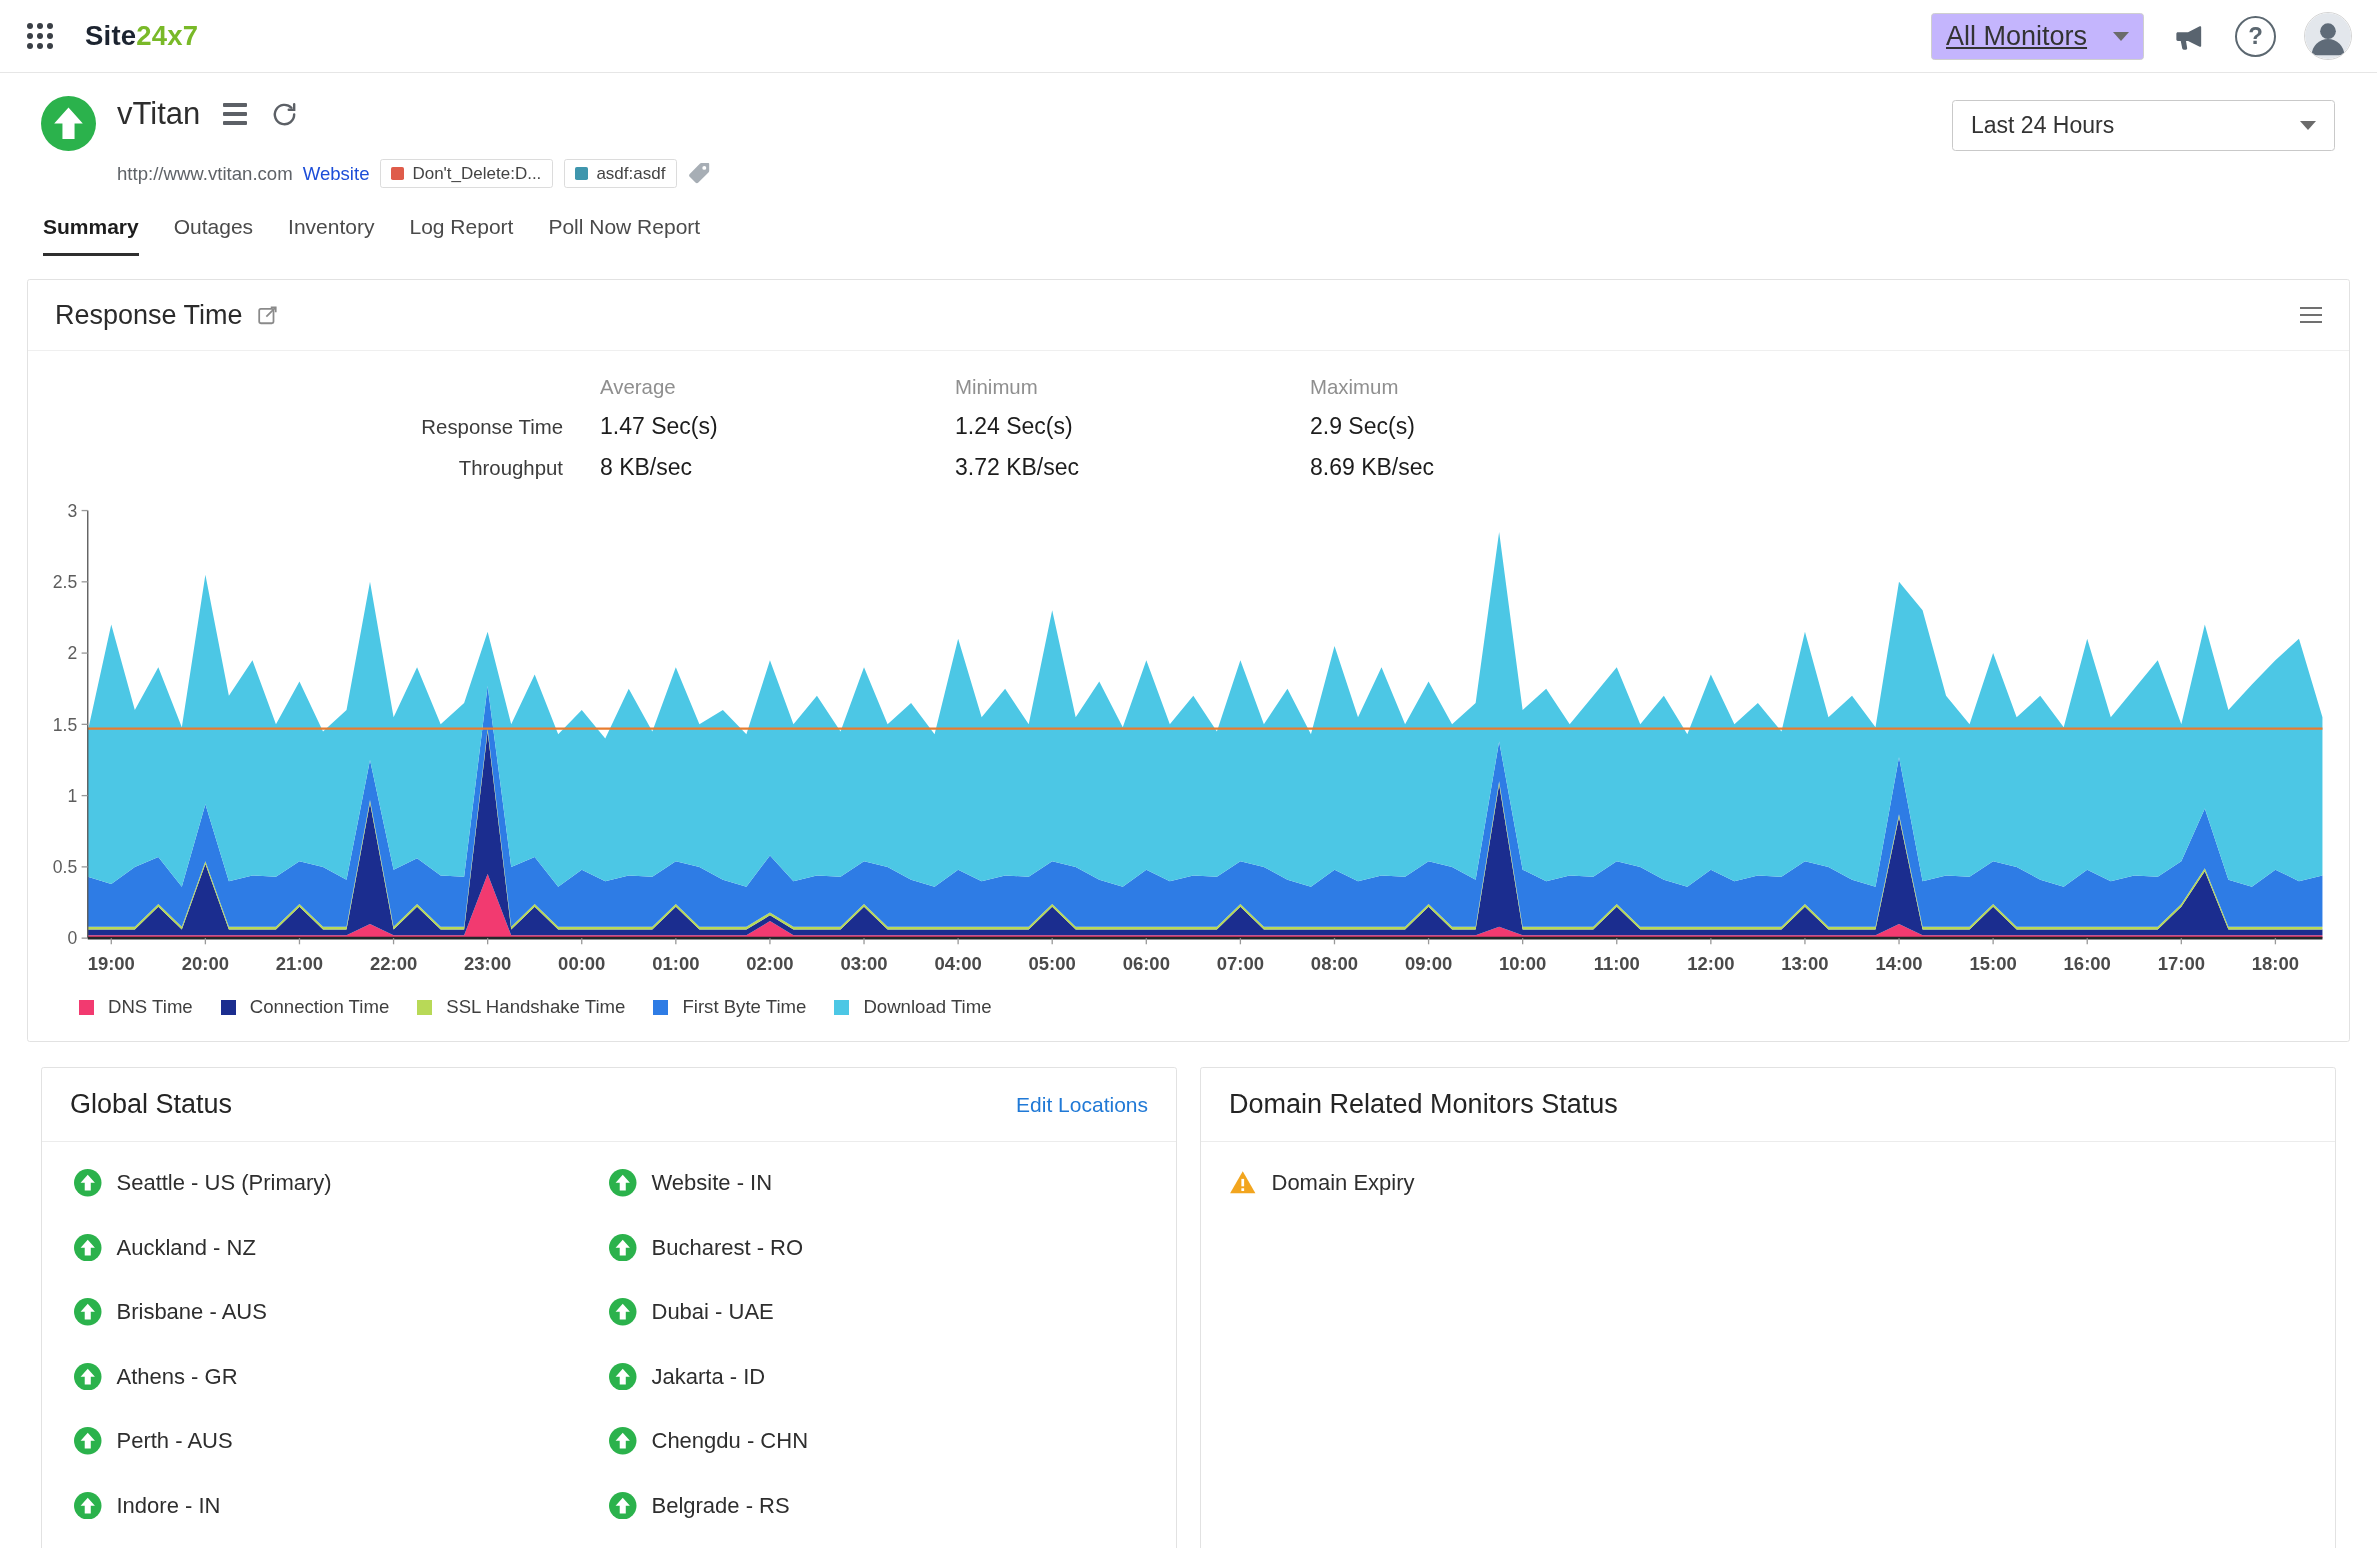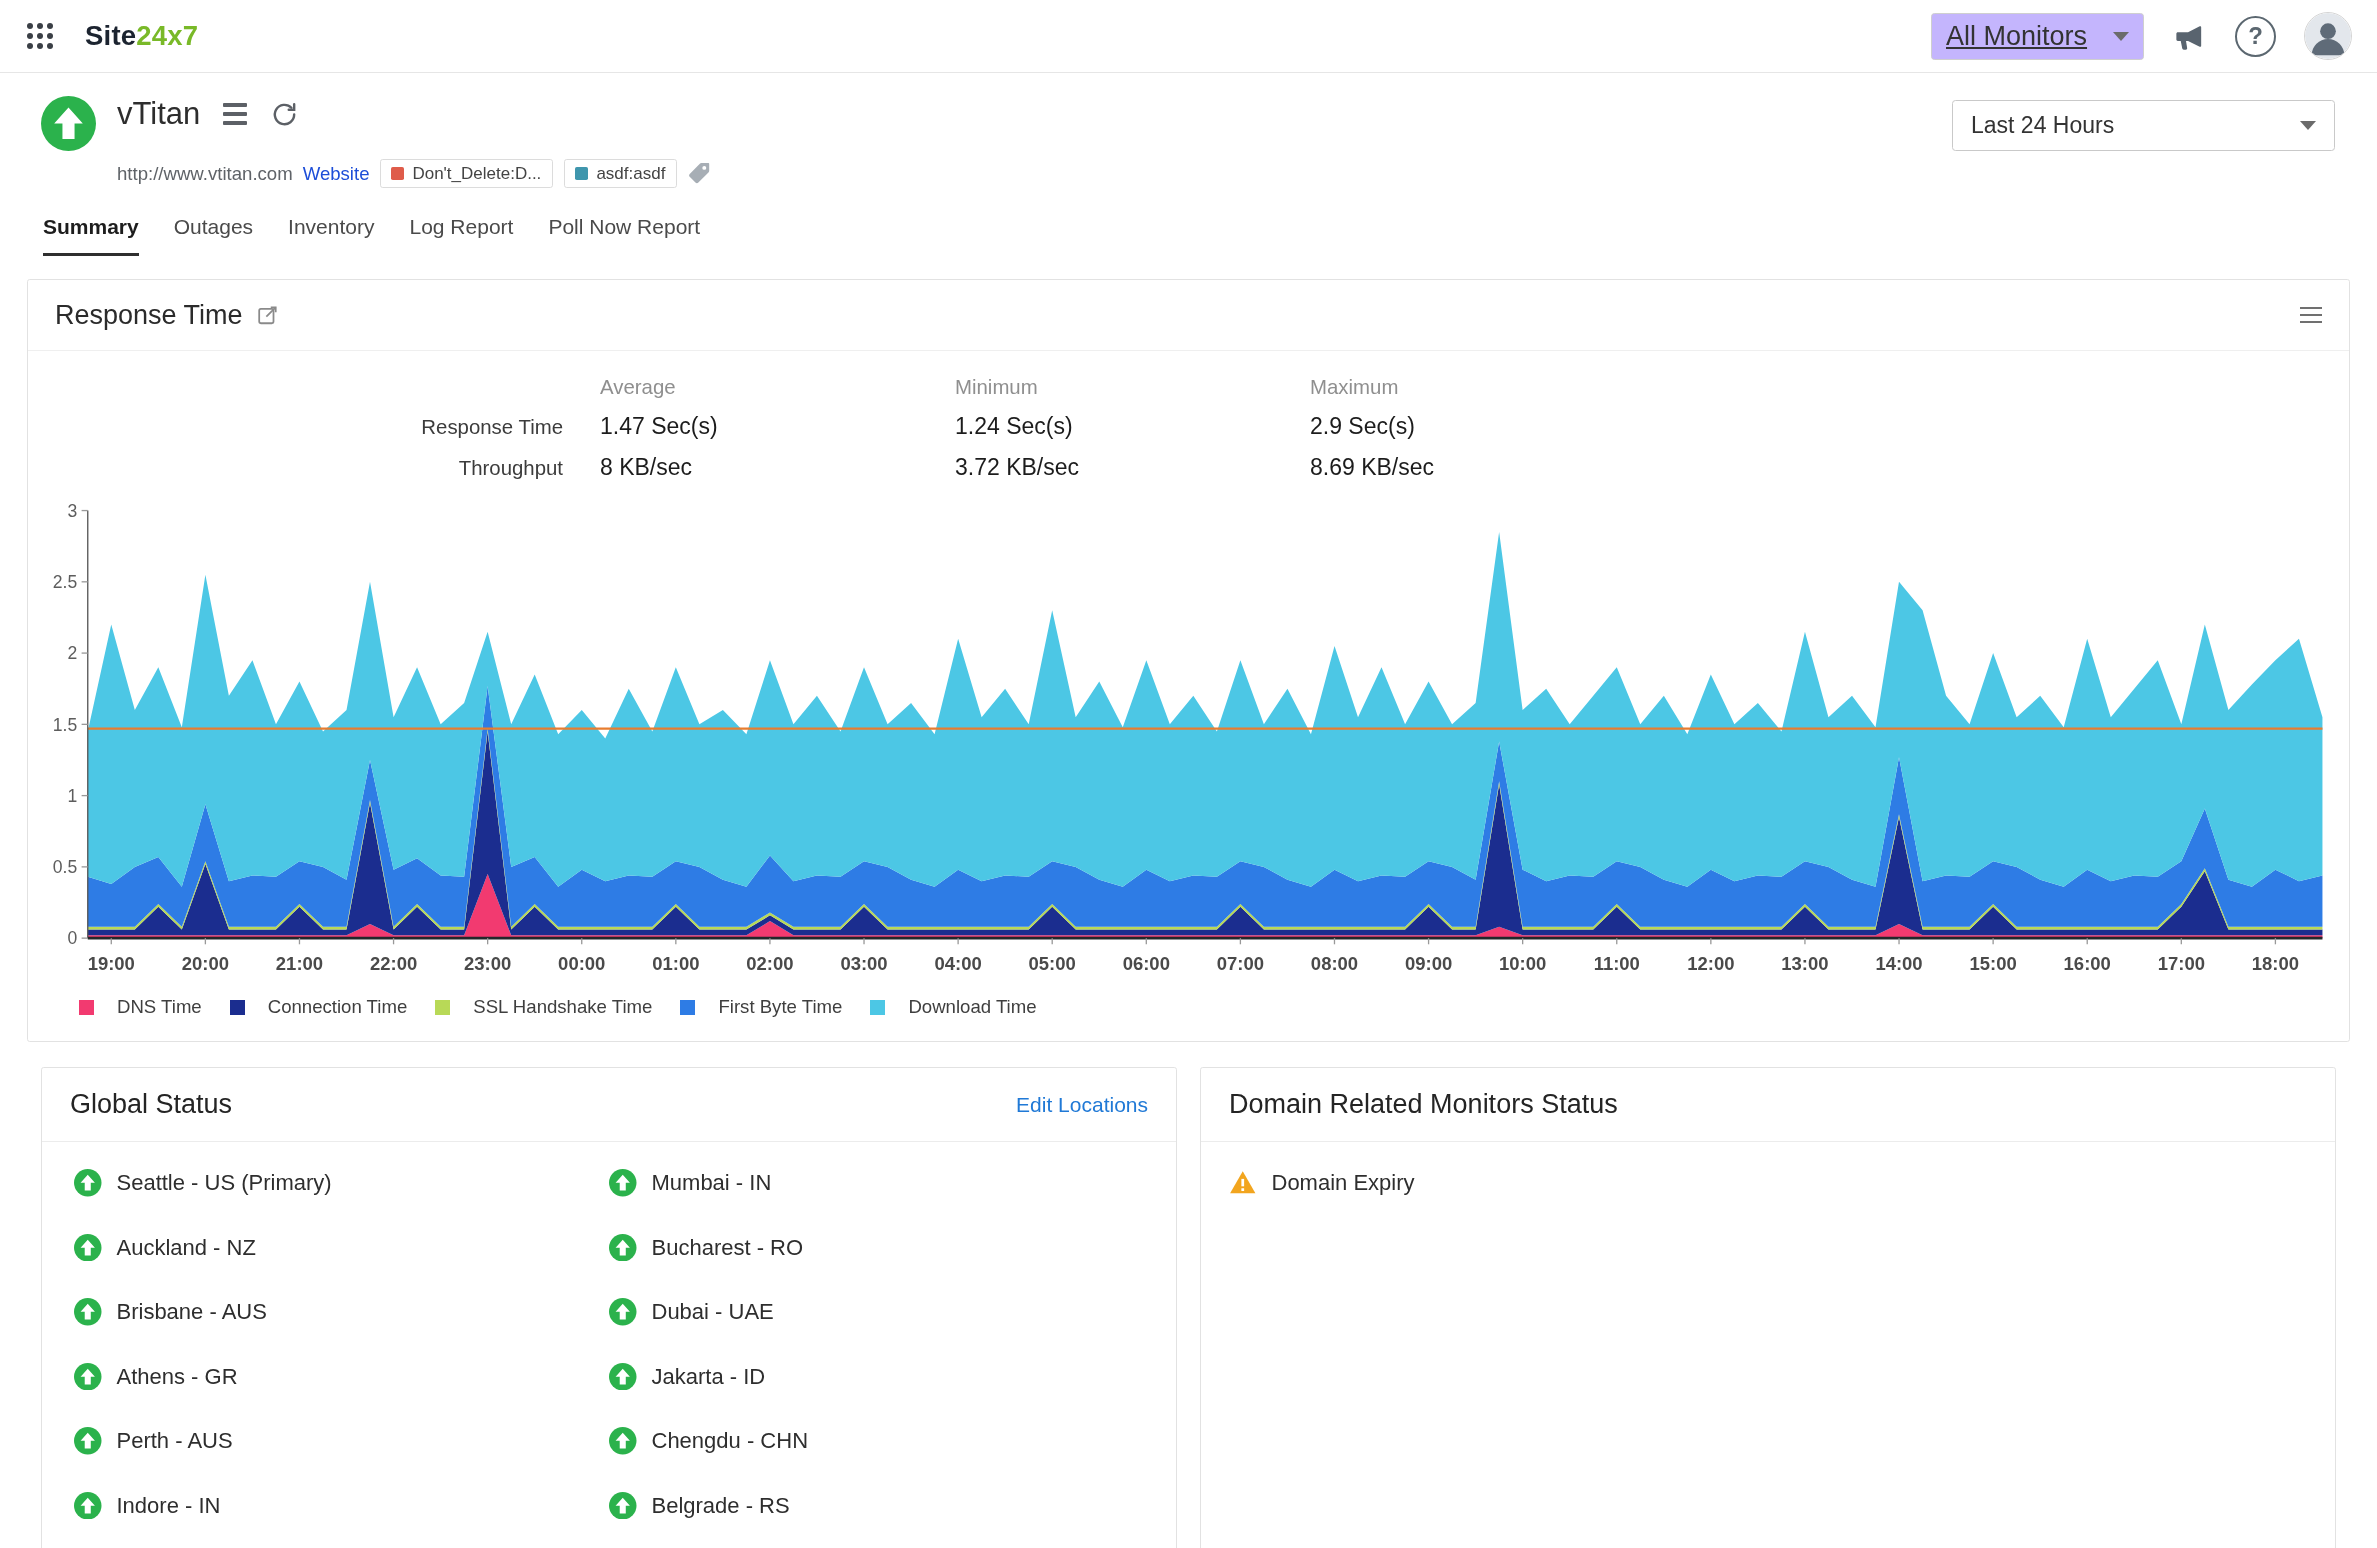--- a/index.html
+++ b/index.html
@@ -69,21 +69,21 @@
   .stats { display:grid; grid-template-columns:572px 355px 355px 1fr; row-gap:14px;
     padding:25px 0 5.3px; align-items:baseline; }
   .stat-h { font-size:20.4px; color:#8f8f8f; }
   .stat-label { font-size:20.4px; color:#3c3c3c; text-align:right; padding-right:37px; }
   .stat-val { font-size:23px; color:#1c1c1c; }
 
   
   .chart-wrap { padding:14px 19.5px 0 14px; }
   #rt-chart { display:block; width:100%; height:auto; }
   .legend { display:flex; gap:28px; padding:3.5px 0 23px 51px; align-items:center; }
-  .lg-item { display:flex; gap:23px; align-items:center; font-size:18.6px; color:#3f3f3f; cursor:pointer; }
+  .lg-item { display:flex; gap:14px; align-items:center; font-size:18.6px; color:#3f3f3f; cursor:pointer; }
   .lg-sq { width:15px; height:15px; display:inline-block; }
 
   
   .bottom { display:flex; gap:23px; margin:25px 41px 0; }
   .bottom .card { flex:1 1 0; height:520px; overflow:hidden; }
   .gs-head { display:flex; align-items:center; justify-content:space-between;
     padding:21px 28px; border-bottom:0.9px solid #ececec; }
   .gs-title { font-size:27px; color:#242424; }
   .edit-link { font-size:21px; color:#2079d6; cursor:pointer; }
   .loc-grid { display:flex; padding:27px 32px; }
@@ -386,21 +386,21 @@
           </div>
         </div>
       <div class="loc-col" id="loc-col2">
           <div class="loc">
             <span class="loc-icon">
               <svg viewBox="0 0 20 20">
                 <circle cx="10" cy="10" r="10" fill="#2bb24c"></circle>
                 <path d="M10 4.2 L15.2 10 H12.2 V15.6 H7.8 V10 H4.8 Z" fill="#fff"></path>
               </svg>
             </span>
-            <span>Mumbai - IN</span>
+            <span>Website - IN</span>
           </div>
           <div class="loc">
             <span class="loc-icon">
               <svg viewBox="0 0 20 20">
                 <circle cx="10" cy="10" r="10" fill="#2bb24c"></circle>
                 <path d="M10 4.2 L15.2 10 H12.2 V15.6 H7.8 V10 H4.8 Z" fill="#fff"></path>
               </svg>
             </span>
             <span>Bucharest - RO</span>
           </div>

